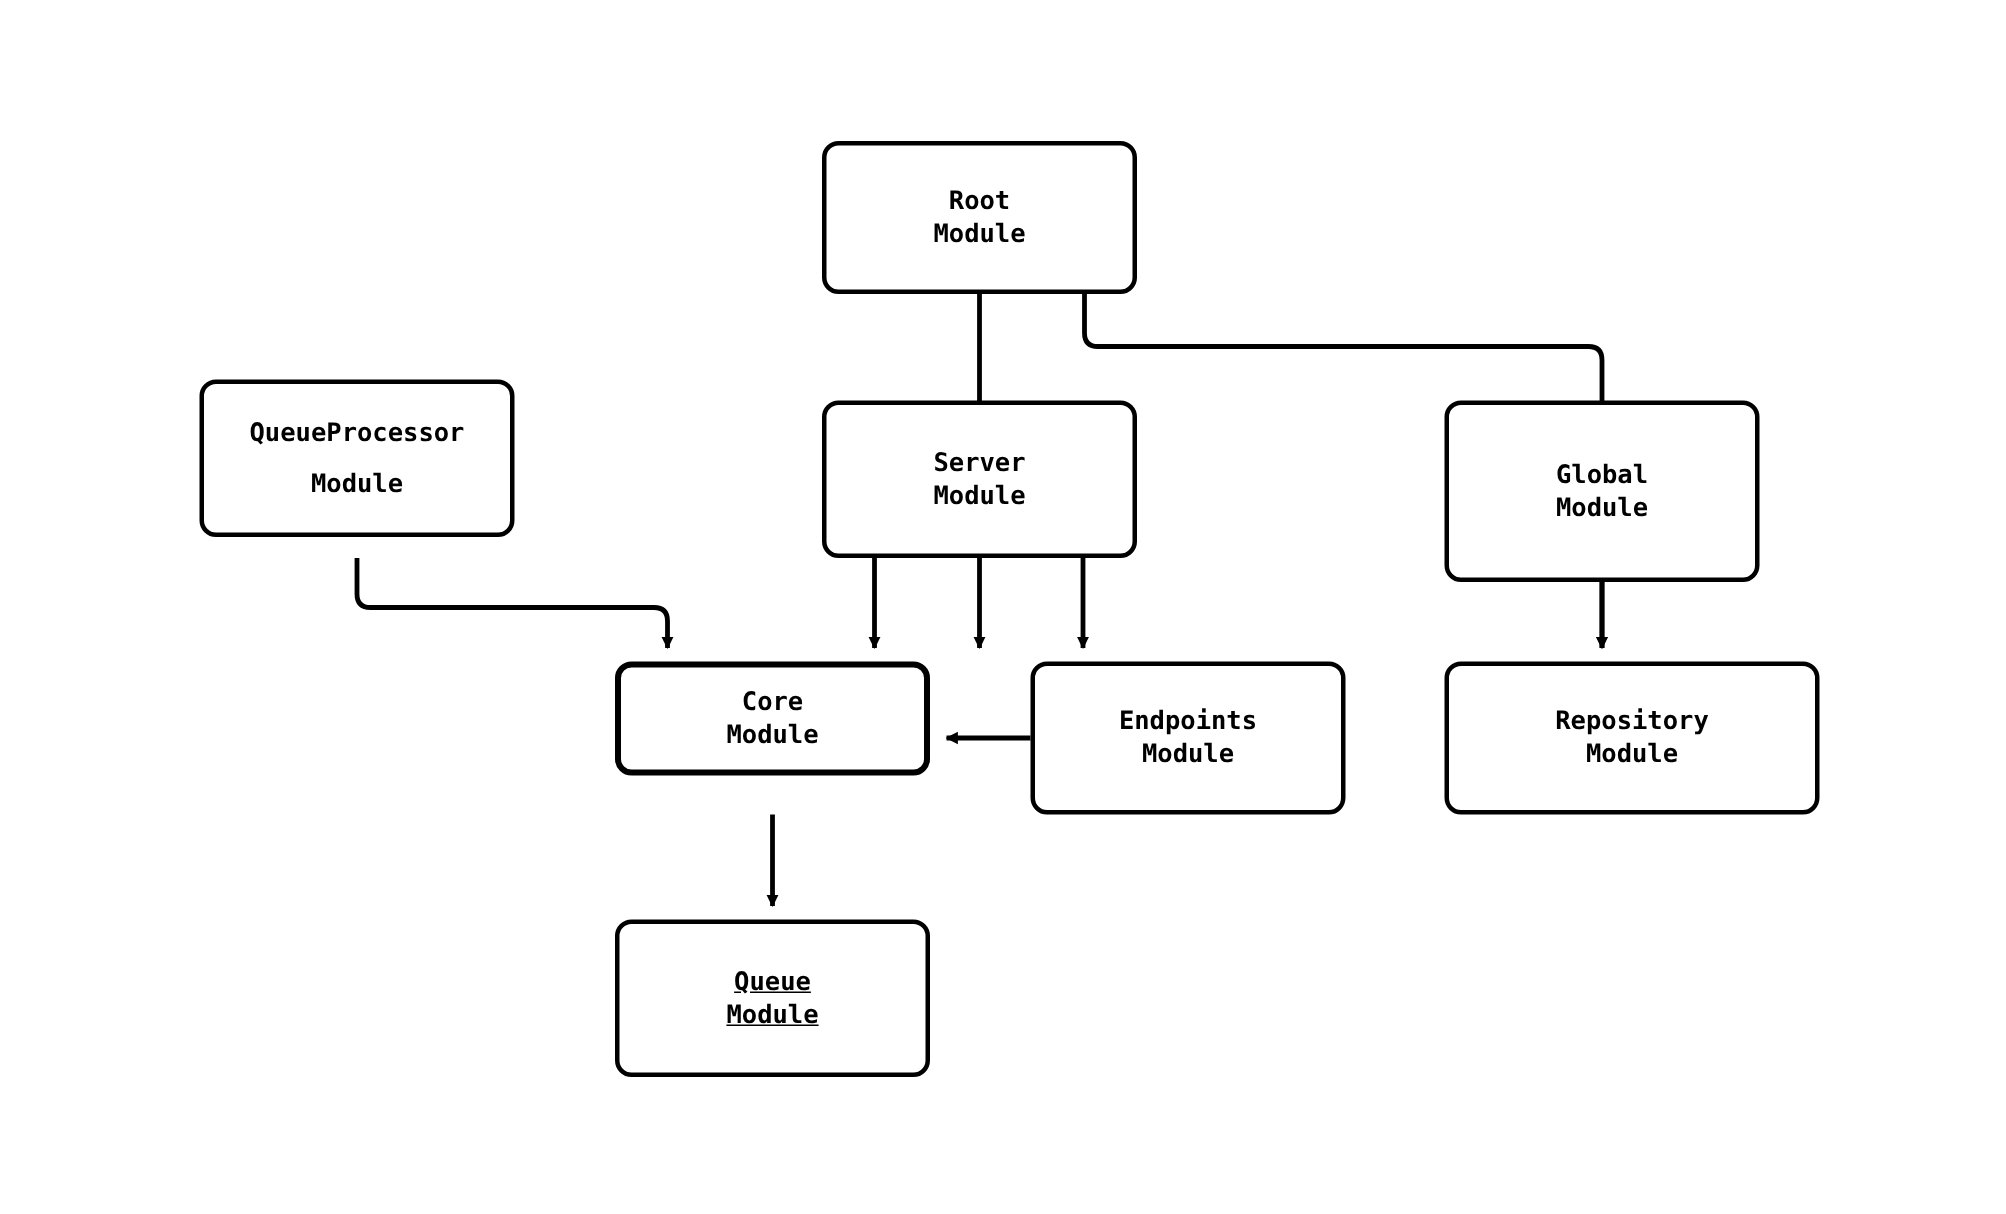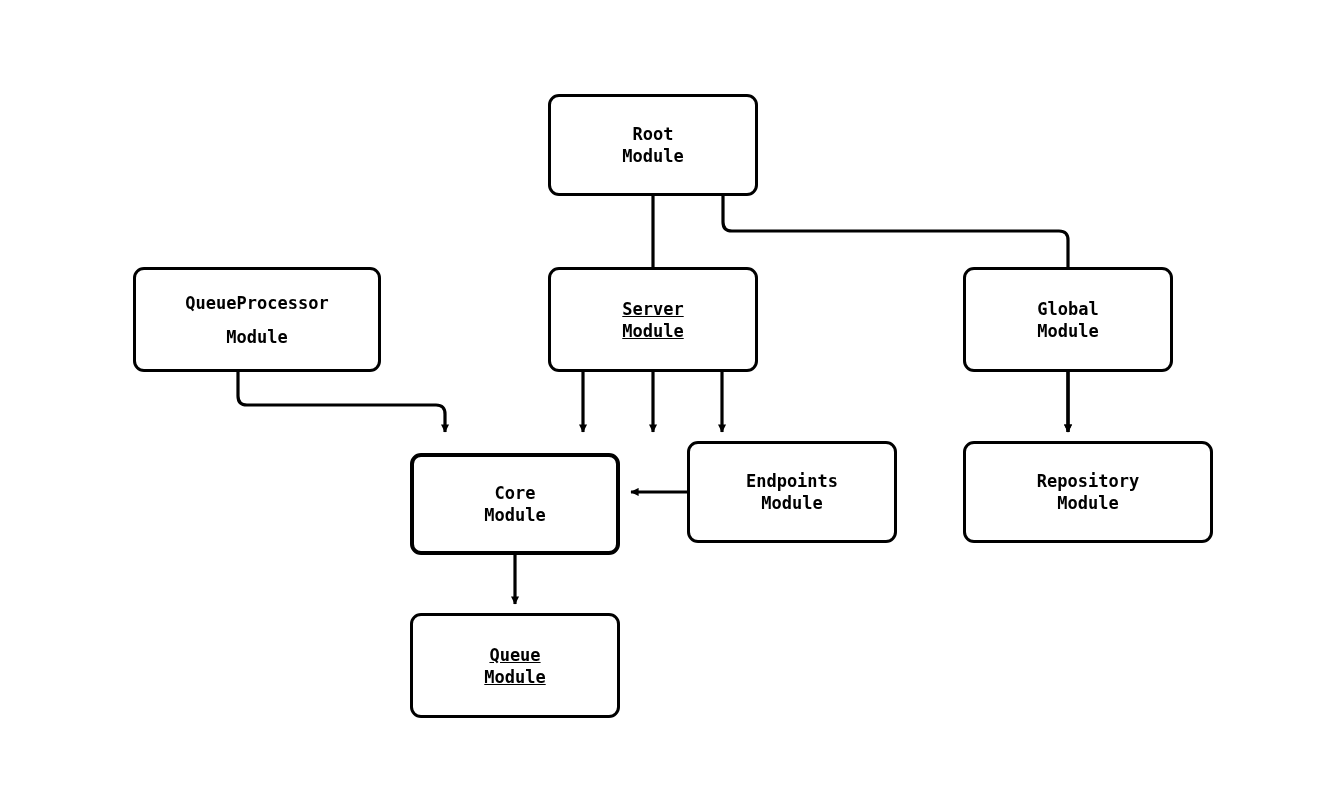--- a/index.html
+++ b/index.html
@@ -76,36 +76,36 @@
     <path d="M 515 543 L 515 604" fill="none" stroke="#000000" stroke-width="3.2" marker-end="url(#arrowhead)"></path>
 
     <path d="M 1068 372 L 1068 432" fill="none" stroke="#000000" stroke-width="3.2" marker-end="url(#arrowhead)"></path>
   </svg>
 
   <div class="node" style="left:548px; top:94px; width:210px; height:102px;">
     <span class="node-label">Root</span>
     <span class="node-label">Module</span>
   </div>
 
-  <div class="node" style="left:133px; top:267px; width:248px; height:105px;gap:12px;">
+  <div class="node" style="left:133px; top:253px; width:210px; height:105px;gap:12px;">
     <span class="node-label">QueueProcessor</span>
     <span class="node-label">Module</span>
   </div>
 
-  <div class="node" style="left:548px; top:267px; width:210px; height:105px;text-decoration:underline;">
+  <div class="node" style="left:548px; top:267px; width:210px; height:105px;">
     <span class="node-label">Server</span>
     <span class="node-label">Module</span>
   </div>
 
-  <div class="node" style="left:963px; top:267px; width:210px; height:105px;">
+  <div class="node" style="left:963px; top:267px; width:210px; height:121px;">
     <span class="node-label">Global</span>
     <span class="node-label">Module</span>
   </div>
 
-  <div class="node thick" style="left:410px; top:441px; width:210px; height:102px;margin-top:12px;">
+  <div class="node thick" style="left:410px; top:441px; width:210px; height:76px;">
     <span class="node-label">Core</span>
     <span class="node-label">Module</span>
   </div>
 
   <div class="node" style="left:687px; top:441px; width:210px; height:102px;">
     <span class="node-label">Endpoints</span>
     <span class="node-label">Module</span>
   </div>
 
   <div class="node" style="left:963px; top:441px; width:250px; height:102px;">

